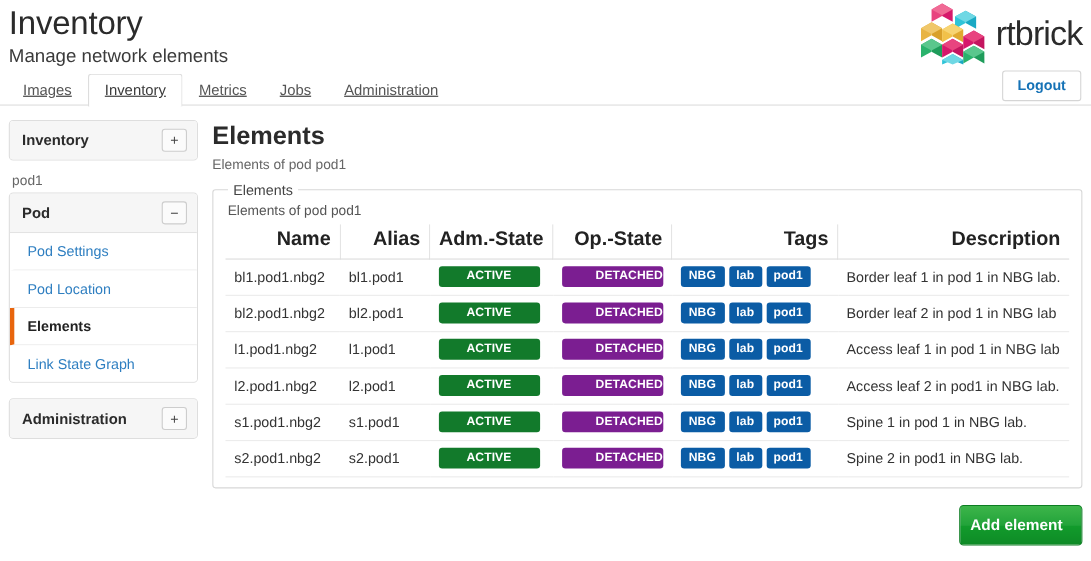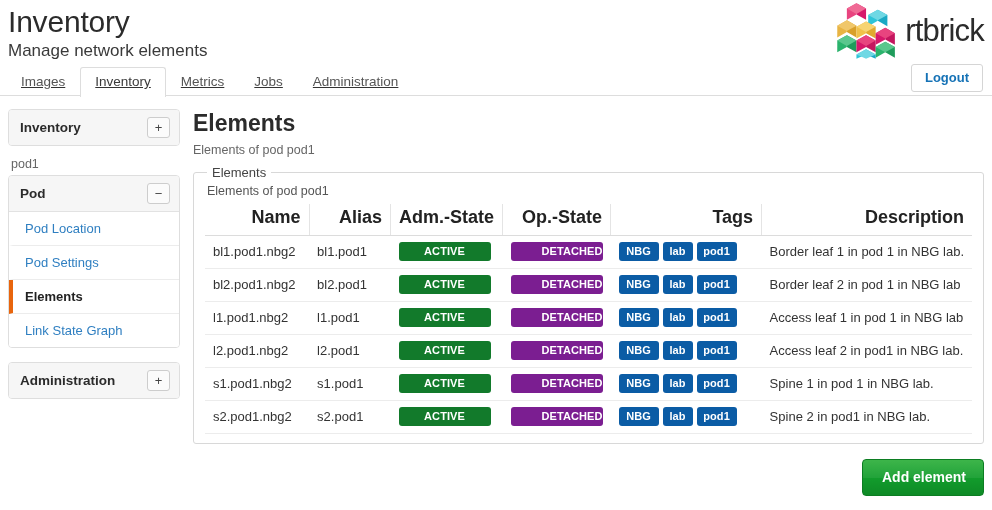--- a/index.html
+++ b/index.html
@@ -280,21 +280,21 @@
     justify-content: flex-end;
     padding-top: 15px;
   }
   .btn-primary {
     background: linear-gradient(to bottom, #3db54a 0%, #22a33a 50%, #129c2c 51%, #0e8a26 100%);
     border: 1px solid #0c7d22;
     border-radius: 4px;
     color: #ffffff;
     font-size: 14px;
     font-weight: bold;
-    padding: 9px 17px 10px 19px;
+    padding: 9px 17px 10px 9px;
     cursor: pointer;
     line-height: 16px;
     font-family: "Liberation Sans", sans-serif;
     text-align: right;
   }
 </style>
 </head>
 <body>
 
 <div class="app-header">
@@ -368,22 +368,22 @@
       </div>
     </div>
 
     <div class="group-label">pod1</div>
 
     <div class="panel">
       <div class="panel-head">
         <span>Pod</span>
         <button class="toggle-btn">−</button>
       </div>
+      <div class="nav-item">Pod Settings</div>
       <div class="nav-item">Pod Location</div>
-      <div class="nav-item">Pod Settings</div>
       <div class="nav-item active">Elements</div>
       <div class="nav-item">Link State Graph</div>
     </div>
 
     <div class="panel collapsed" style="margin-top:14px;">
       <div class="panel-head">
         <span>Administration</span>
         <button class="toggle-btn">+</button>
       </div>
     </div>

